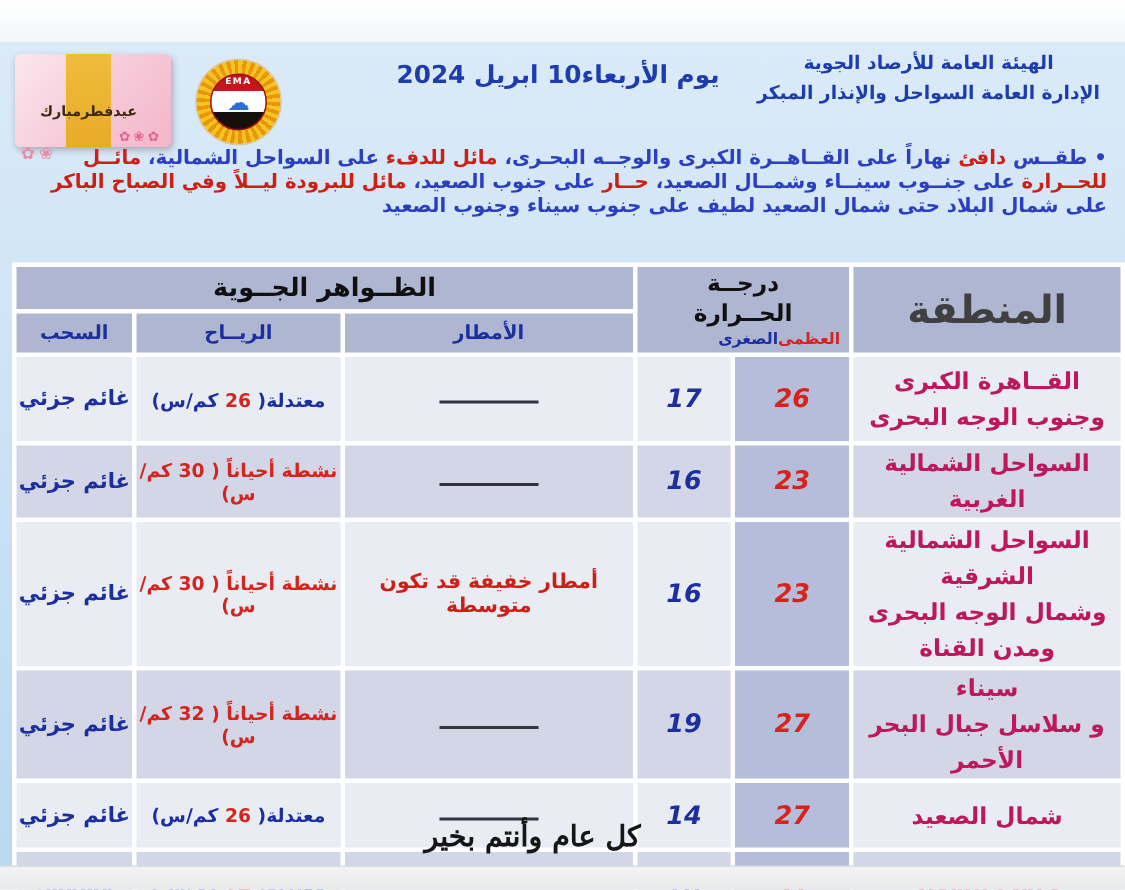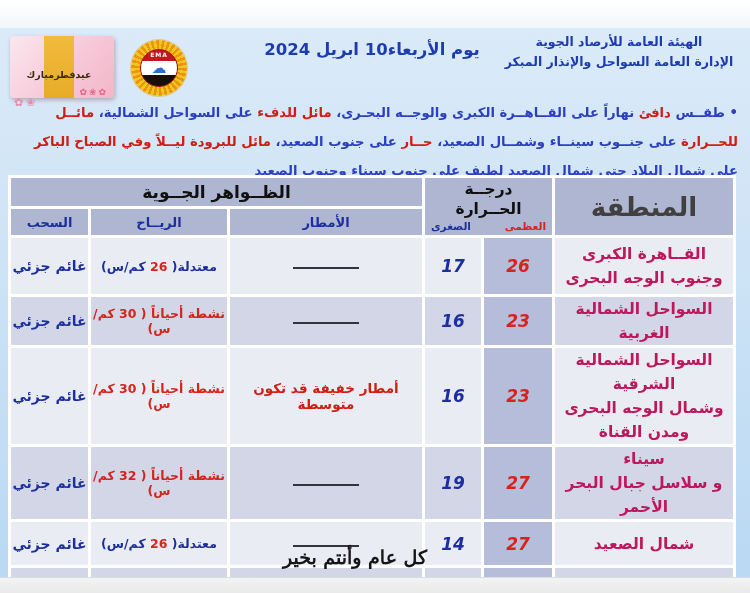--- a/index.html
+++ b/index.html
@@ -39,37 +39,37 @@
               box-shadow:1px 2px 4px rgba(120,90,100,.45); overflow:hidden; }
   .eid-band { position:absolute; top:0; left:34px; width:30px; height:77px;
               background:linear-gradient(180deg,#f0bc3c,#e5a722); display:flex; flex-direction:row;
               align-items:center; justify-content:center; }
   .eid-band div { color:#3a2a08; font-weight:bold; font-size:9.5px; line-height:11px; }
   .eid-flowers { position:absolute; bottom:1px; right:6px; color:#e2638c; font-size:9px; letter-spacing:2px; }
   .flower-deco { position:absolute; top:96px; left:14px; color:#e88aa8; font-size:11px; letter-spacing:3px; }
 
   
   .note { position:absolute; top:98px; right:12px; left:8px; text-align:right;
-          font-weight:bold; font-size:13.2px; line-height:29px; }
+          font-weight:bold; font-size:13.2px; line-height:16px; }
   .seg-blue { color:#2b3fc0; }
   .seg-red  { color:#cf1f14; }
 
   
   .tbl-wrap { position:absolute; top:175px; left:8px; }
   table { border-collapse:separate; border-spacing:3px; background:#fff; direction:rtl; }
   col.c-region{width:178px;} col.c-max{width:68px;} col.c-min{width:56px;}
   col.c-rain{width:192px;} col.c-wind{width:136px;} col.c-clouds{width:77px;}
   th { background:#afb6d2; font-weight:bold; vertical-align:middle; }
   th.h-region { font-size:26px; color:#404040; }
   th.h-phen   { font-size:17px; color:#101010; height:28px; }
   th.h-sub    { font-size:13px; color:#1c2f9e; height:26px; }
   .h-temp-title { font-size:15.5px; color:#101010; line-height:17px; padding-top:3px; }
   .h-temp-labels { display:flex; justify-content:space-between; padding:2px 6px 3px 6px; }
   .h-temp-labels .lbl-max { color:#d6231c; font-size:10.5px; font-weight:bold; }
-  .h-temp-labels .lbl-min { color:#1c2f9e; font-size:10.5px; font-weight:bold; }
+  .h-temp-labels .lbl-min { color:#1c2f9e; font-size:10.5px; font-weight:bold;margin-left:48px; }
   td { text-align:center; vertical-align:middle; font-weight:bold; }
   tr.light td { background:#eaecf4; }
   tr.dark  td { background:#d2d6e7; }
   tr.light td.td-max, tr.dark td.td-max { background:#b6bdda; }
   td.td-region { font-size:15.5px; color:#be185d; line-height:24px; }
   td.td-max { color:#d6231c; font-size:17px; font-style:italic; }
   td.td-min { color:#1c2f9e; font-size:17px; font-style:italic; }
   td.td-rain { color:#cf1f14; font-size:13.5px; }
   td.td-wind { font-size:12.5px; }
   td.td-clouds { color:#1c2f9e; font-size:14px; }

